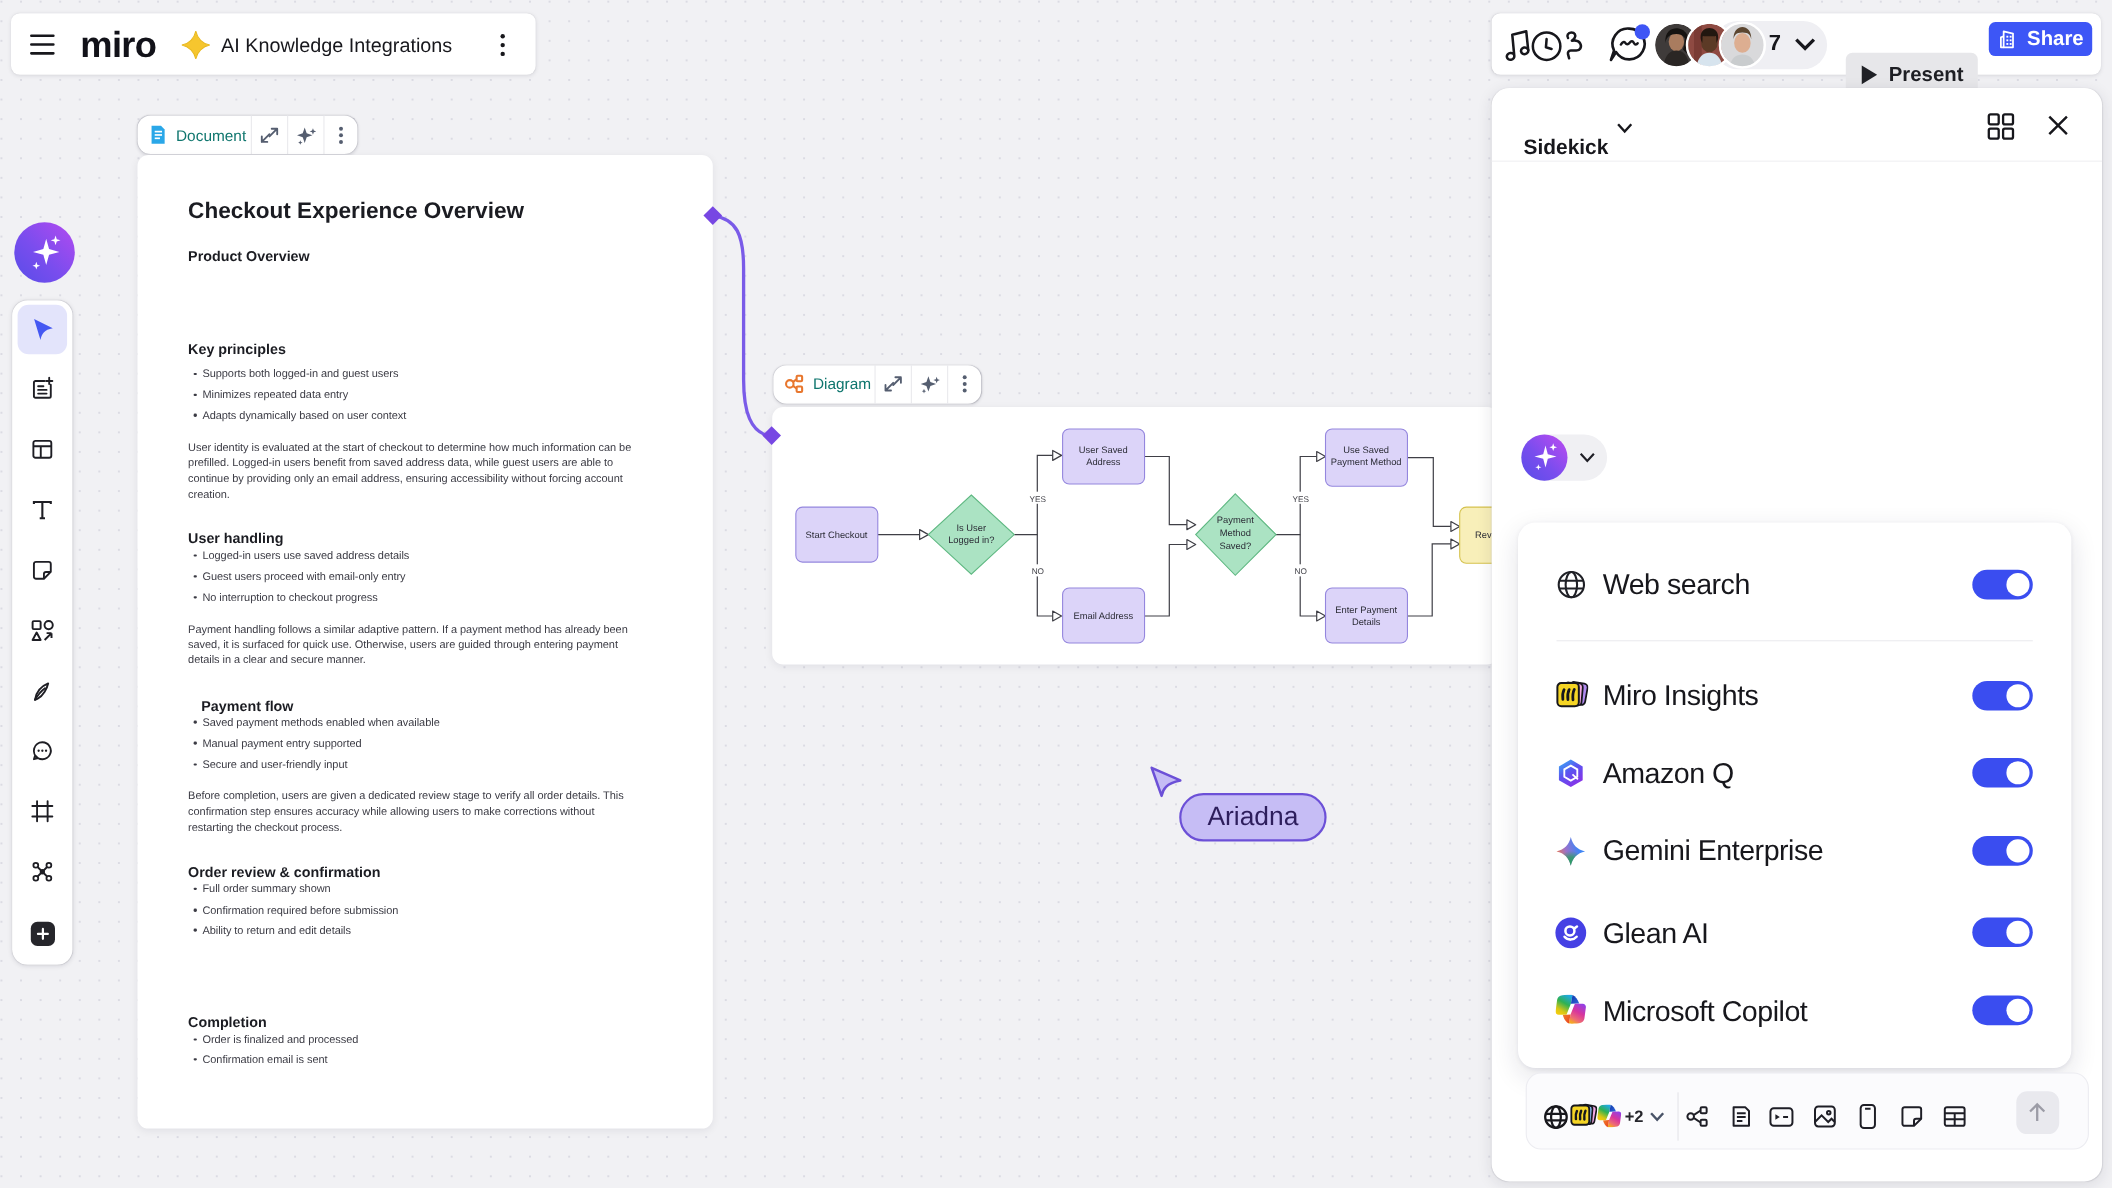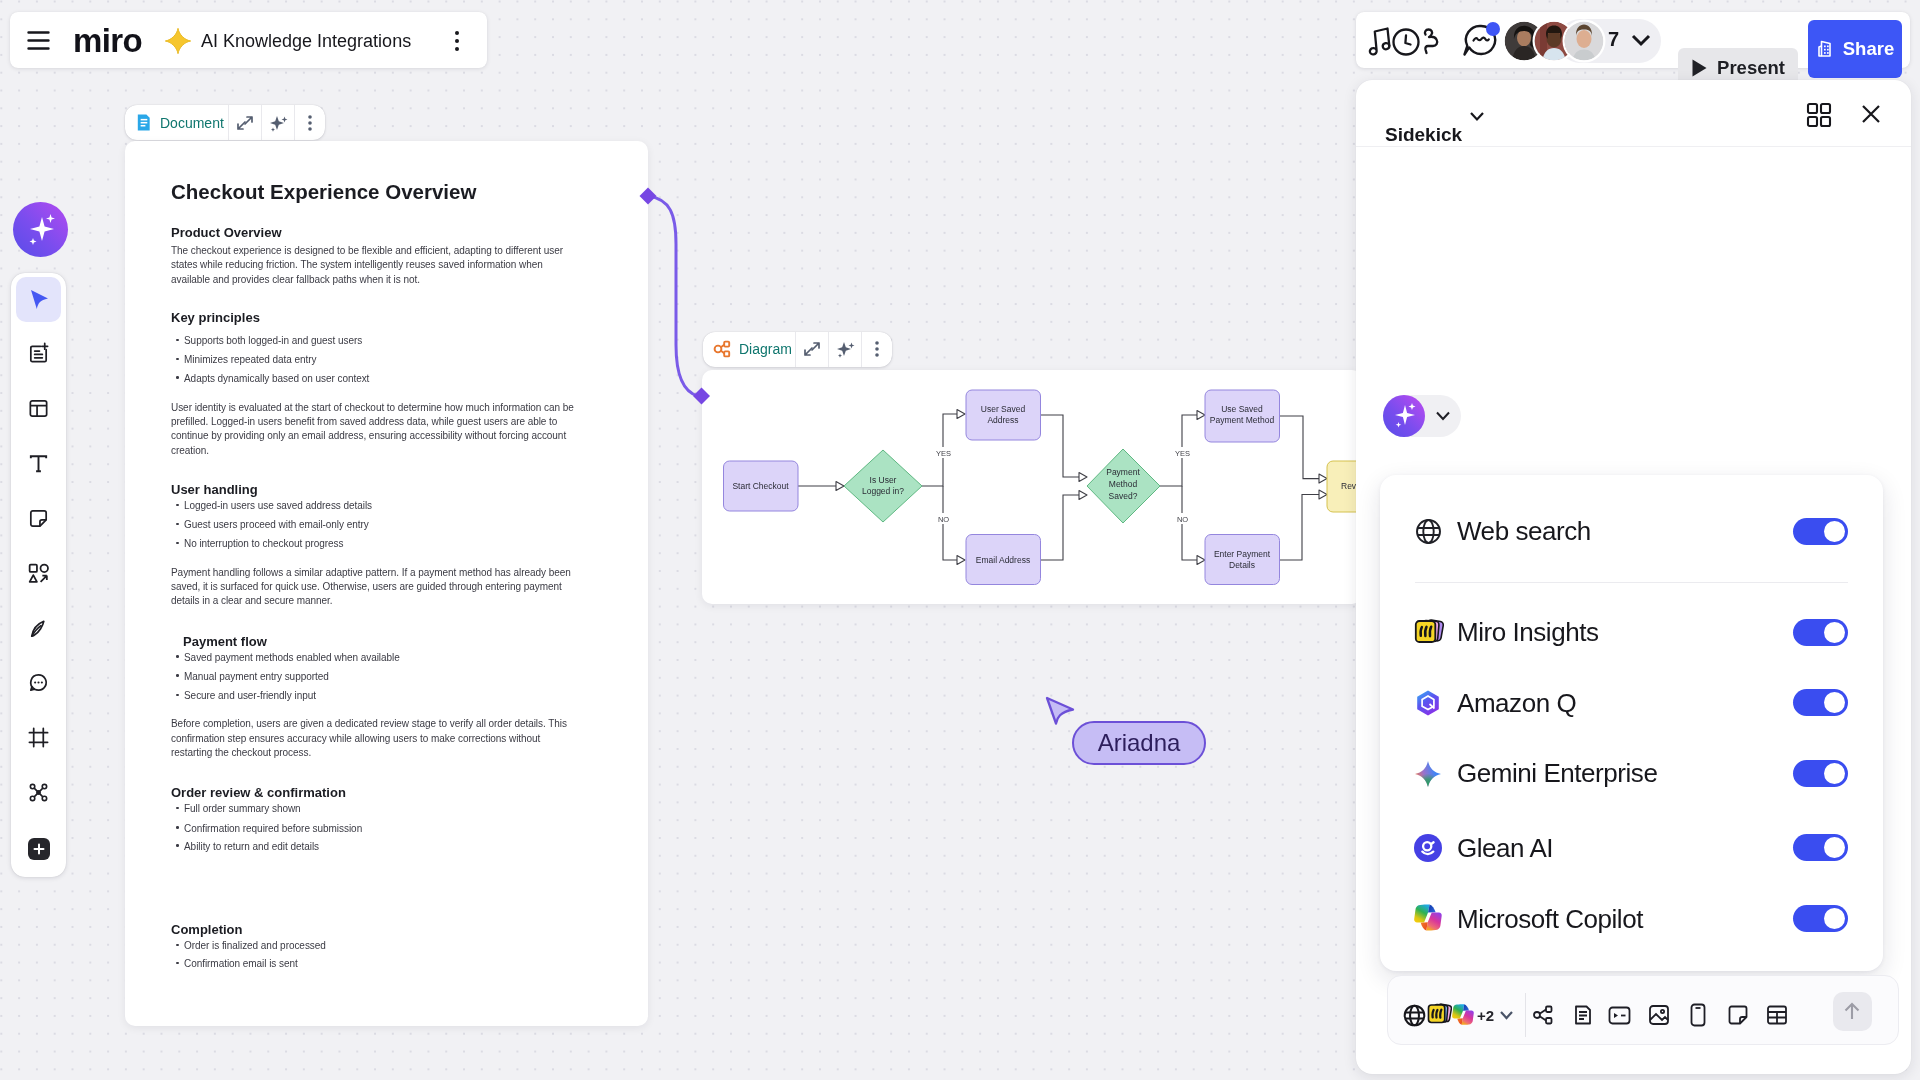--- a/index.html
+++ b/index.html
@@ -28,21 +28,21 @@
   
   .sidekick { position:absolute; left:1355.5px; top:80px; width:555px; height:994px; background:#fff; border-radius:16px; box-shadow:0 3px 14px rgba(25,25,50,.10), 0 0 1px rgba(25,25,50,.10); }
   .togglecard { position:absolute; left:1380px; top:475px; width:503px; height:496px; background:#fff; border-radius:16px; box-shadow:0 8px 24px rgba(25,25,60,.12), 0 1px 4px rgba(25,25,60,.06); }
   .trow-label { position:absolute; left:1457px; font-size:26px; letter-spacing:-0.45px; color:#17171C; line-height:27px; }
   .toggle { position:absolute; left:1793px; width:55px; height:27px; border-radius:13.5px; background:#3A4DF0; }
   .toggle::after { content:""; position:absolute; right:3px; top:3px; width:21px; height:21px; border-radius:50%; background:#fff; }
   .bottombar { position:absolute; left:1387px; top:975px; width:512px; height:70px; background:#FBFBFD; border:1.5px solid #ECECF1; border-radius:14px; }
   .upbtn { position:absolute; left:1833px; top:992px; width:38.5px; height:38.5px; background:#E9E9EE; border-radius:10px; }
 
   .present { position:absolute; left:1678px; top:19.5px; width:120px; height:41px; background:#E7E7EA; border-radius:6px; display:flex; align-items:center; justify-content:center; gap:9px; font-size:18.5px; font-weight:bold; color:#1E1F24;margin-top:28px; }
-  .share { position:absolute; left:1808px; top:19.5px; width:94px; height:58px; background:#3D56F6; border-radius:6px; display:flex; align-items:center; justify-content:center; gap:8px; font-size:18.5px; font-weight:bold; color:#fff; }
+  .share { position:absolute; left:1808px; top:19.5px; width:94px; height:31px; background:#3D56F6; border-radius:6px; display:flex; align-items:center; justify-content:center; gap:8px; font-size:18.5px; font-weight:bold; color:#fff; }
 
   .ariadna { position:absolute; left:1072px; top:721px; width:134px; height:44px; background:#C6BDF5; border:2.5px solid #6C50D7; border-radius:22px; display:flex; align-items:center; justify-content:center; font-size:24px; color:#2D1E5C; }
 
   .minibar { position:absolute; height:35px; background:#fff; border-radius:12px; box-shadow:0 1px 3px rgba(20,20,40,.12), 0 0 1px rgba(20,20,40,.2); display:flex; align-items:center; }
   .minibar .lab { font-size:14px; color:#0f766e; margin-left:7px; }
   .minibar .sep { width:1px; height:35px; background:#E9E9ED; }
 </style>
 </head>
 <body>
 
@@ -76,21 +76,20 @@
         <circle cx="15" cy="10" r="1.8"></circle>
         <circle cx="15" cy="16" r="1.8"></circle>
       </g>
     </svg>
 </div>
 
 
 <div class="card doc">
   <h1>Checkout Experience Overview</h1>
   <h3 style="top:84px;">Product Overview</h3>
-  <p style="top:103px;">The checkout experience is designed to be flexible and efficient, adapting to different user<br>states while reducing friction. The system intelligently reuses saved information when<br>available and provides clear fallback paths when it is not.</p>
   <h3 style="top:169px;">Key principles</h3>
   <div class="b" style="top:194px;">Supports both logged-in and guest users</div>
   <div class="b" style="top:213.2px;">Minimizes repeated data entry</div>
   <div class="b" style="top:231.5px;">Adapts dynamically based on user context</div>
   <p style="top:259.5px;">User identity is evaluated at the start of checkout to determine how much information can be<br>prefilled. Logged-in users benefit from saved address data, while guest users are able to<br>continue by providing only an email address, ensuring accessibility without forcing account<br>creation.</p>
   <h3 style="top:341px;">User handling</h3>
   <div class="b" style="top:359px;">Logged-in users use saved address details</div>
   <div class="b" style="top:378.2px;">Guest users proceed with email-only entry</div>
   <div class="b" style="top:397.3px;">No interruption to checkout progress</div>
   <p style="top:424.5px;">Payment handling follows a similar adaptive pattern. If a payment method has already been<br>saved, it is surfaced for quick use. Otherwise, users are guided through entering payment<br>details in a clear and secure manner.</p>

